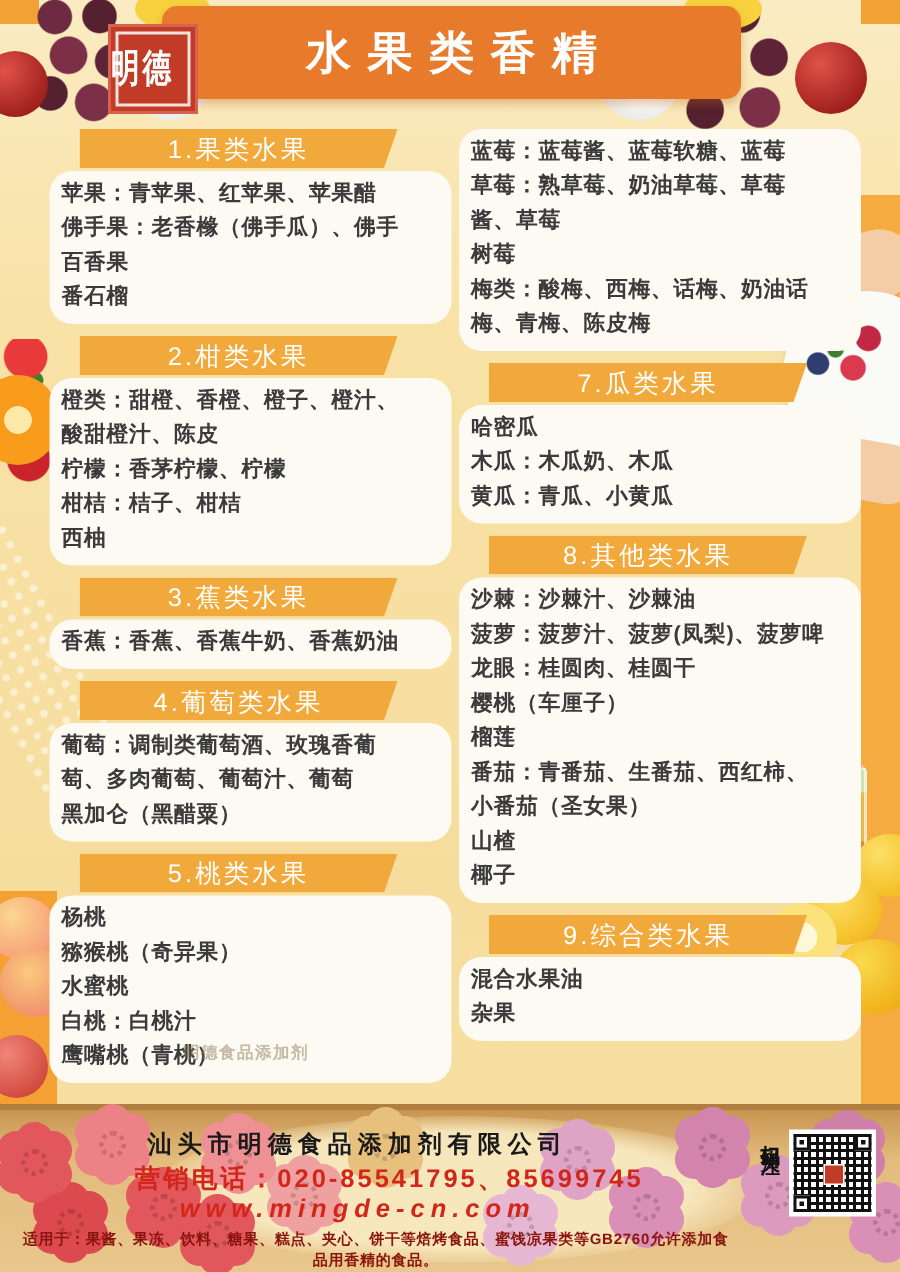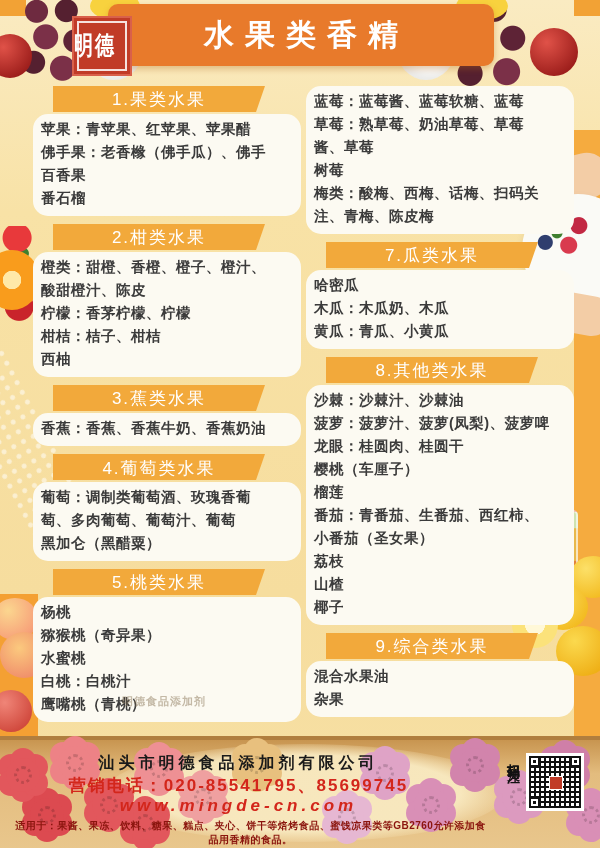--- a/index.html
+++ b/index.html
@@ -106,21 +106,21 @@
   .sec{display:flex;flex-direction:column;}
   .banner{height:26px;width:212px;margin-left:20px;margin-bottom:2px;background:#F2A93B;
     clip-path:polygon(0 0,100% 0,calc(100% - 9px) 100%,0 100%);
     display:flex;align-items:center;justify-content:center;}
   .banner-text{color:#FFFFFF;font-size:17px;font-weight:400;letter-spacing:2px;}
   .box{background:#FCFAF2;padding:4px 24px 6px 8px;border-radius:15px;}
   .line{margin:0;font-size:14.5px;line-height:23px;font-weight:700;color:#3B3B3B;letter-spacing:.5px;}
   
   .footer-text{position:absolute;left:0;width:477px;text-align:center;z-index:5;}
   #company{top:753px;font-size:16px;font-weight:800;letter-spacing:4px;color:#1A1A1A;}
-  #phone{top:774px;font-size:17px;font-weight:900;letter-spacing:2px;color:#D3261B;}
+  #phone{top:774px;font-size:17px;font-weight:900;letter-spacing:2px;color:#D3261B;padding-left:21px;}
   #website{top:796px;font-size:17px;font-weight:900;letter-spacing:4px;color:#D3261B;}
   #usage{top:819px;font-size:10px;font-weight:700;color:#8B150E;letter-spacing:.5px;}
   #watermark{position:absolute;left:122px;top:694px;z-index:3;font-size:11px;font-weight:700;
     color:rgba(140,120,90,.5);letter-spacing:1px;}
   .qr{position:absolute;right:16px;top:753px;width:58px;height:58px;background:#FFF;z-index:6;padding:3px;box-sizing:border-box;}
   .qr-pattern{position:relative;width:100%;height:100%;
     background:repeating-linear-gradient(0deg,#111 0 2px,transparent 2px 5px),
                repeating-linear-gradient(90deg,#111 0 2px,rgba(255,255,255,.9) 2px 5px);}
   .finder{position:absolute;width:11px;height:11px;background:#FFF;border:2px solid #111;box-sizing:border-box;}
   .finder::after{content:"";position:absolute;inset:2px;background:#111;}
@@ -240,21 +240,21 @@
           <p class="line">鹰嘴桃（青桃）</p>
         </div>
       </section>
     </div>
   <div class="col" id="col-right">
       <section class="sec">
         <div class="box">
           <p class="line">蓝莓：蓝莓酱、蓝莓软糖、蓝莓</p>
           <p class="line">草莓：熟草莓、奶油草莓、草莓酱、草莓</p>
           <p class="line">树莓</p>
-          <p class="line">梅类：酸梅、西梅、话梅、扫码关注、青梅、陈皮梅</p>
+          <p class="line">梅类：酸梅、西梅、话梅、奶油话梅、青梅、陈皮梅</p>
         </div>
       </section>
       <section class="sec">
         <div class="banner" style="background: rgb(242, 169, 59);">
           <span class="banner-text">7.瓜类水果</span>
         </div>
         <div class="box">
           <p class="line">哈密瓜</p>
           <p class="line">木瓜：木瓜奶、木瓜</p>
           <p class="line">黄瓜：青瓜、小黄瓜</p>
@@ -264,21 +264,20 @@
         <div class="banner" style="background: rgb(242, 169, 59);">
           <span class="banner-text">8.其他类水果</span>
         </div>
         <div class="box">
           <p class="line">沙棘：沙棘汁、沙棘油</p>
           <p class="line">菠萝：菠萝汁、菠萝(凤梨)、菠萝啤</p>
           <p class="line">龙眼：桂圆肉、桂圆干</p>
           <p class="line">樱桃（车厘子）</p>
           <p class="line">榴莲</p>
           <p class="line">番茄：青番茄、生番茄、西红柿、小番茄（圣女果）</p>
-          <p class="line">荔枝</p>
           <p class="line">山楂</p>
           <p class="line">椰子</p>
         </div>
       </section>
       <section class="sec">
         <div class="banner" style="background: rgb(242, 169, 59);">
           <span class="banner-text">9.综合类水果</span>
         </div>
         <div class="box">
           <p class="line">混合水果油</p>

